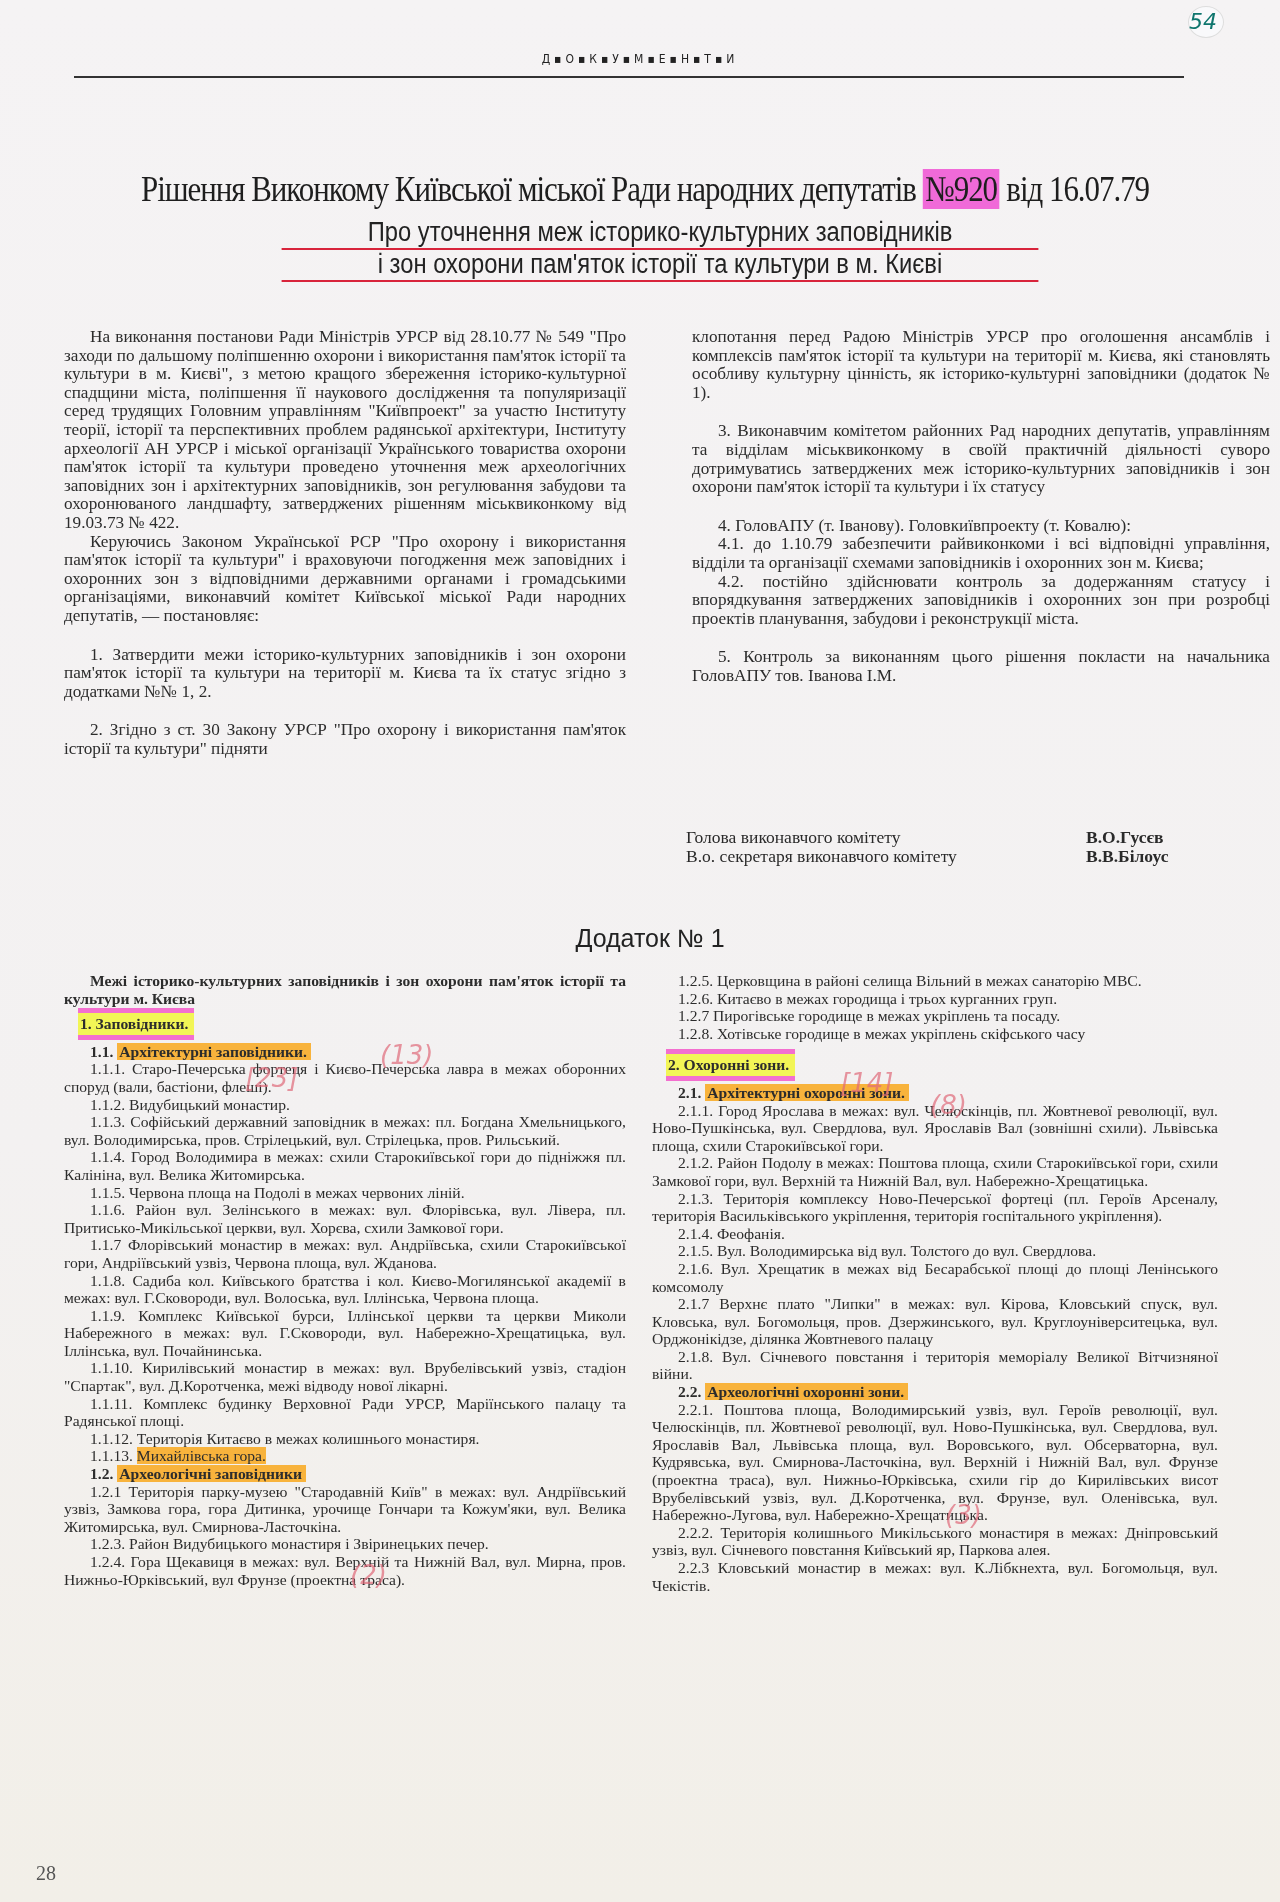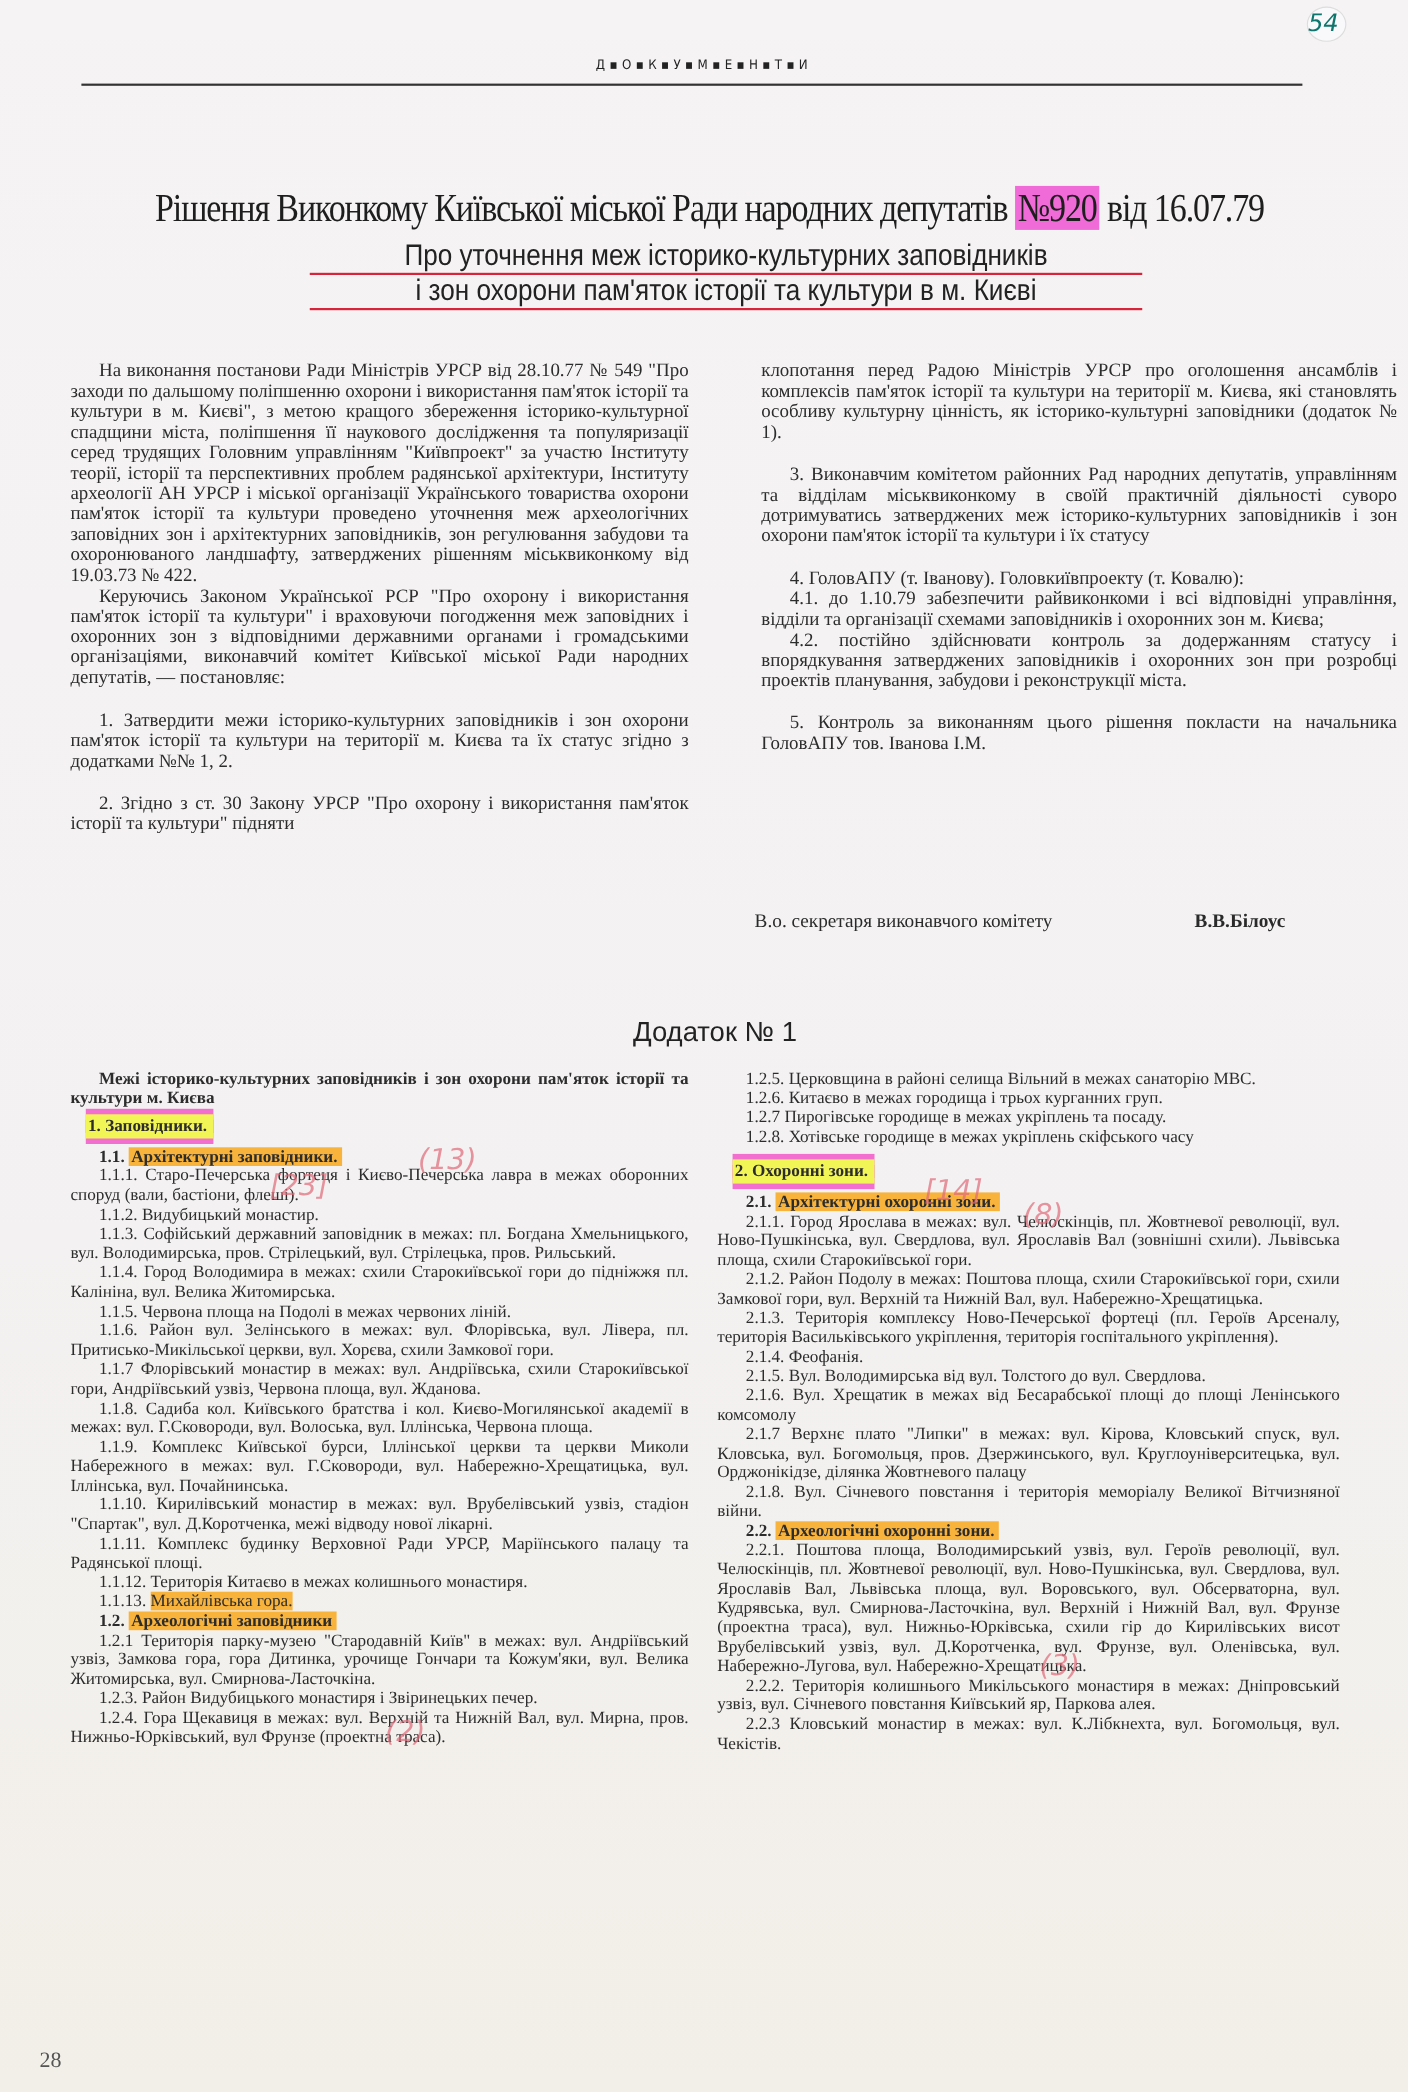--- a/index.html
+++ b/index.html
@@ -108,20 +108,24 @@
   <div class="col" id="intro-right">
     <p class="noindent">клопотання перед Радою Міністрів УРСР про оголошення ансамблів і комплексів пам'яток історії та культури на території м. Києва, які становлять особливу культурну цінність, як історико-культурні заповідники (додаток № 1).</p>
     <p class="gap">3. Виконавчим комітетом районних Рад народних депутатів, управлінням та відділам міськвиконкому в своїй практичній діяльності суворо дотримуватись затверджених меж історико-культурних заповідників і зон охорони пам'яток історії та культури і їх статусу</p>
     <p class="gap">4. ГоловАПУ (т. Іванову). Головкиївпроекту (т. Ковалю):</p>
     <p>4.1. до 1.10.79 забезпечити райвиконкоми і всі відповідні управління, відділи та організації схемами заповідників і охоронних зон м. Києва;</p>
     <p>4.2. постійно здійснювати контроль за додержанням статусу і впорядкування затверджених заповідників і охоронних зон при розробці проектів планування, забудови і реконструкції міста.</p>
     <p class="gap">5. Контроль за виконанням цього рішення покласти на начальника ГоловАПУ тов. Іванова І.М.</p>
   </div>
 
   <div class="sig">
+    <div class="row">
+      <span>Голова виконавчого комітету</span>
+      <span class="name">В.О.Гусєв</span>
+    </div>
     <div class="row">
       <span>В.о. секретаря виконавчого комітету</span>
       <span class="name">В.В.Білоус</span>
     </div>
   </div>
 
   <div class="annex-heading">Додаток № 1</div>
 
   <div class="col" id="annex-left">
     <p style="font-weight:bold;">Межі історико-культурних заповідників і зон охорони пам'яток історії та культури м. Києва</p>

